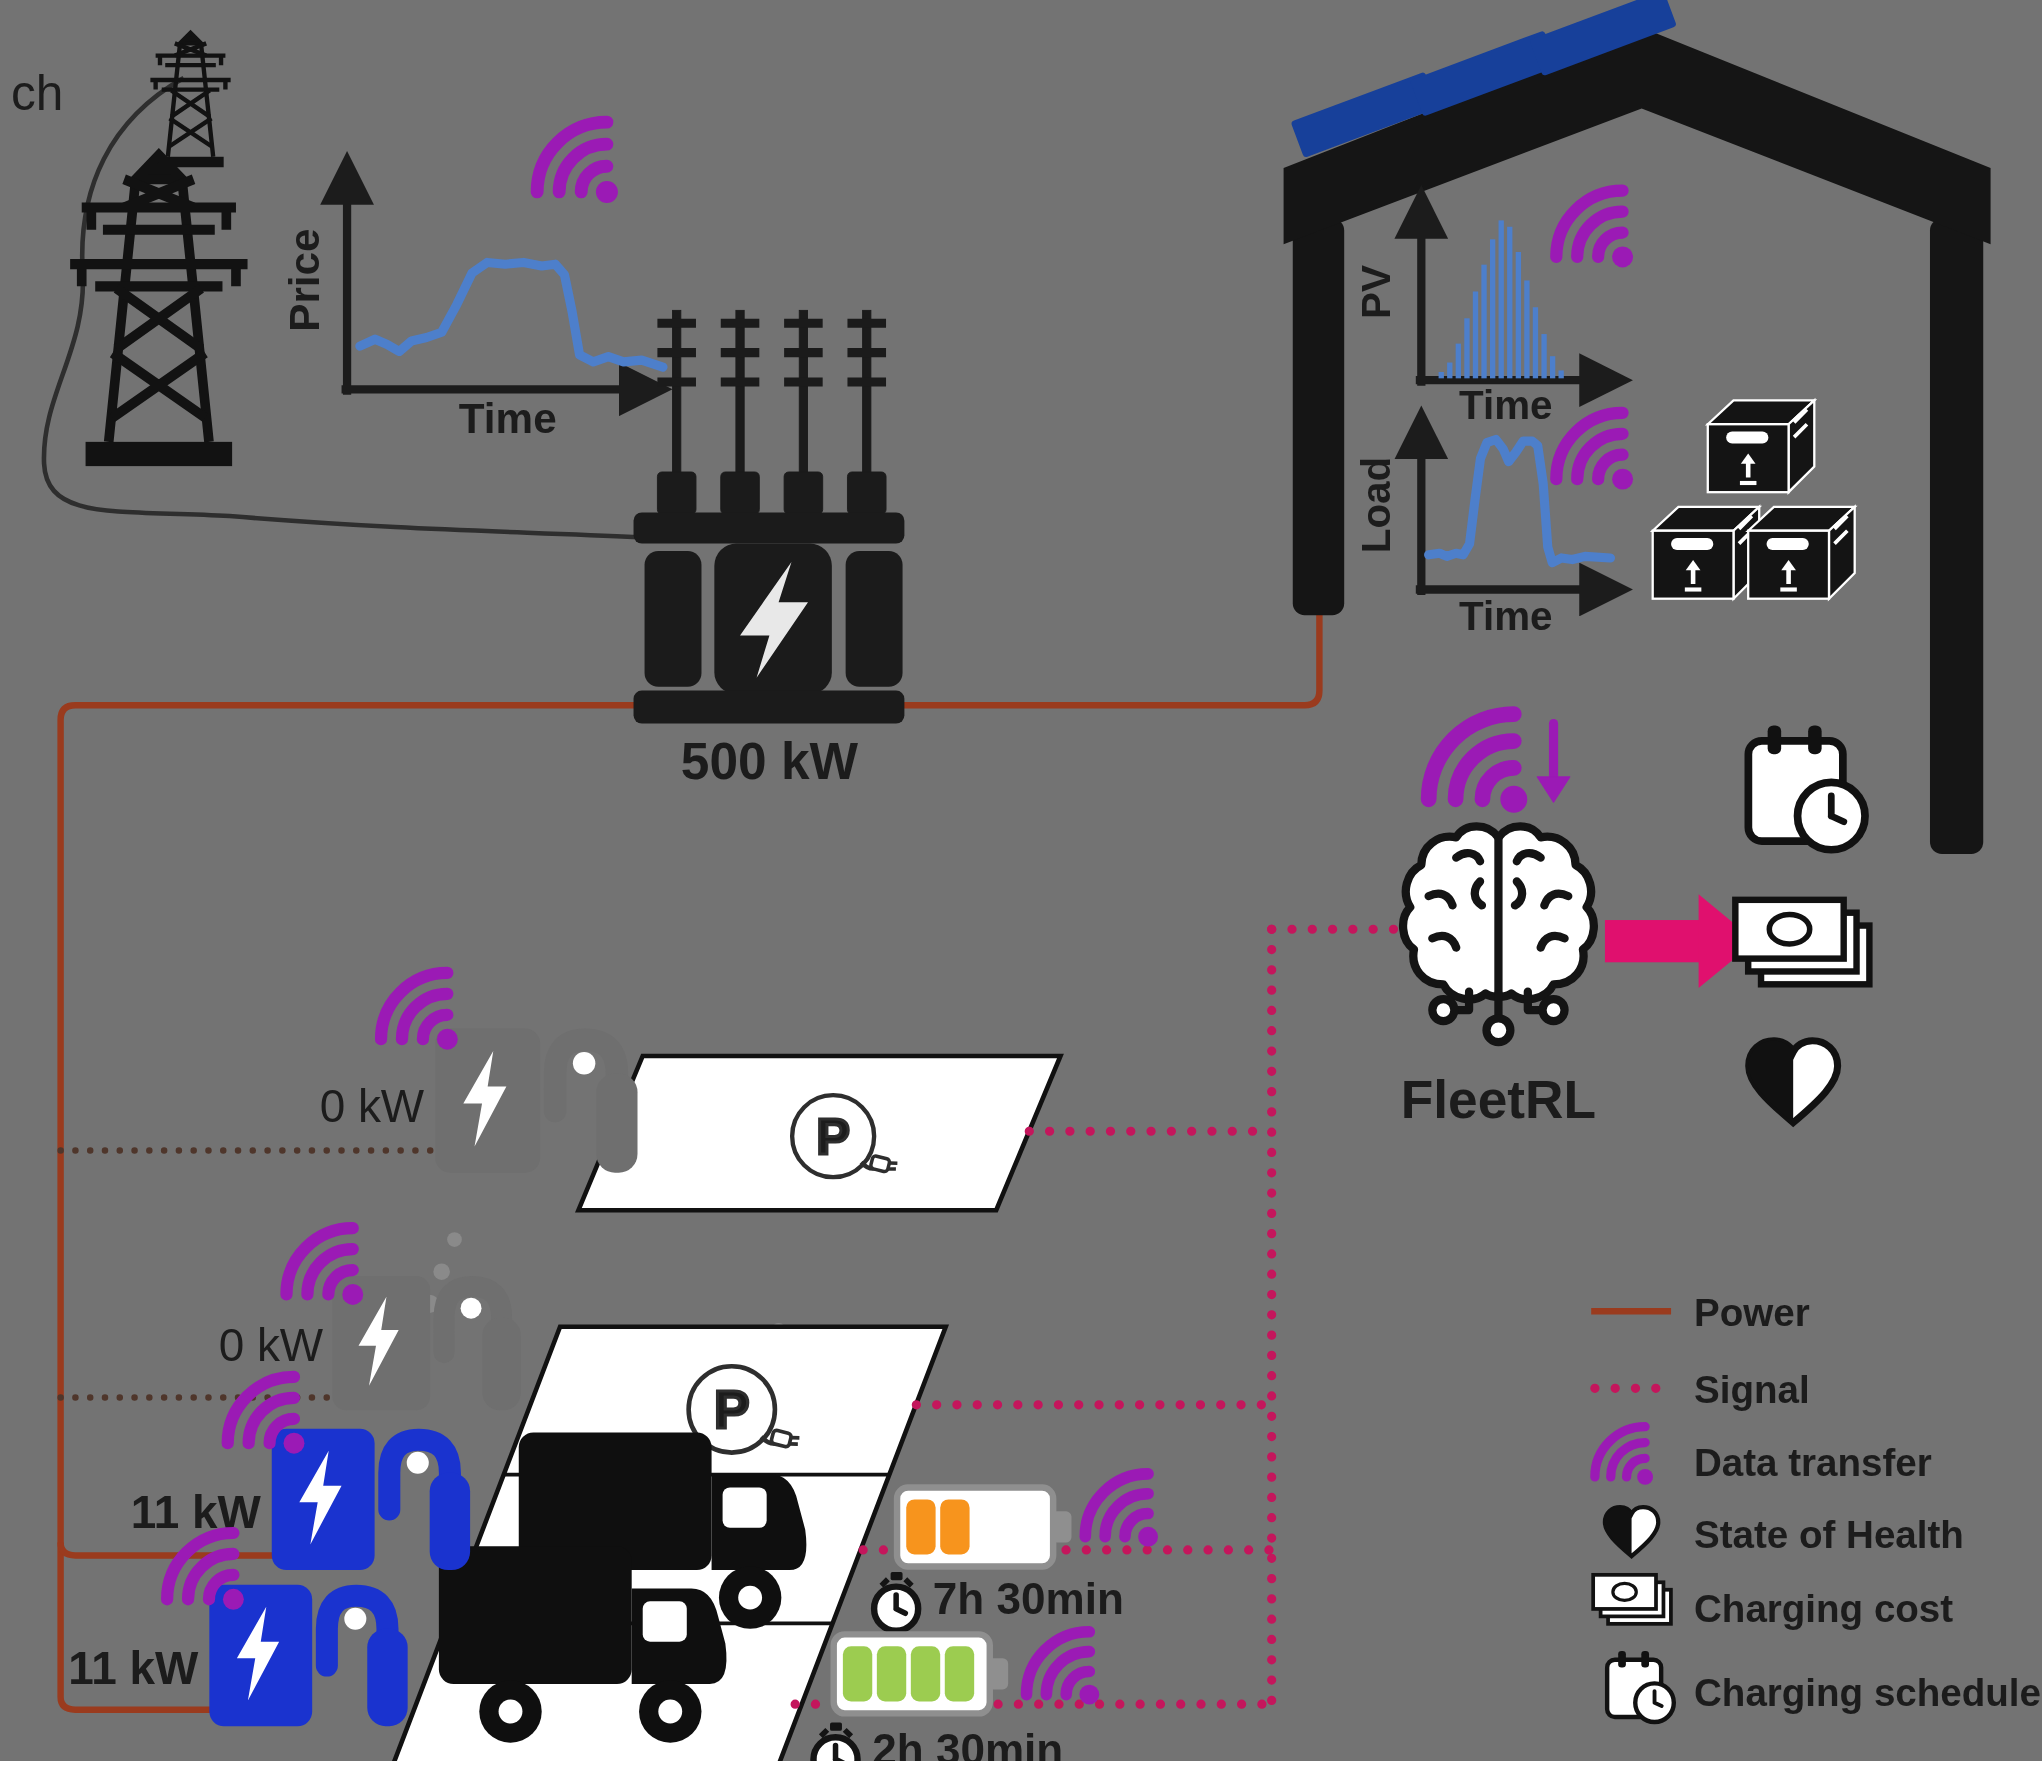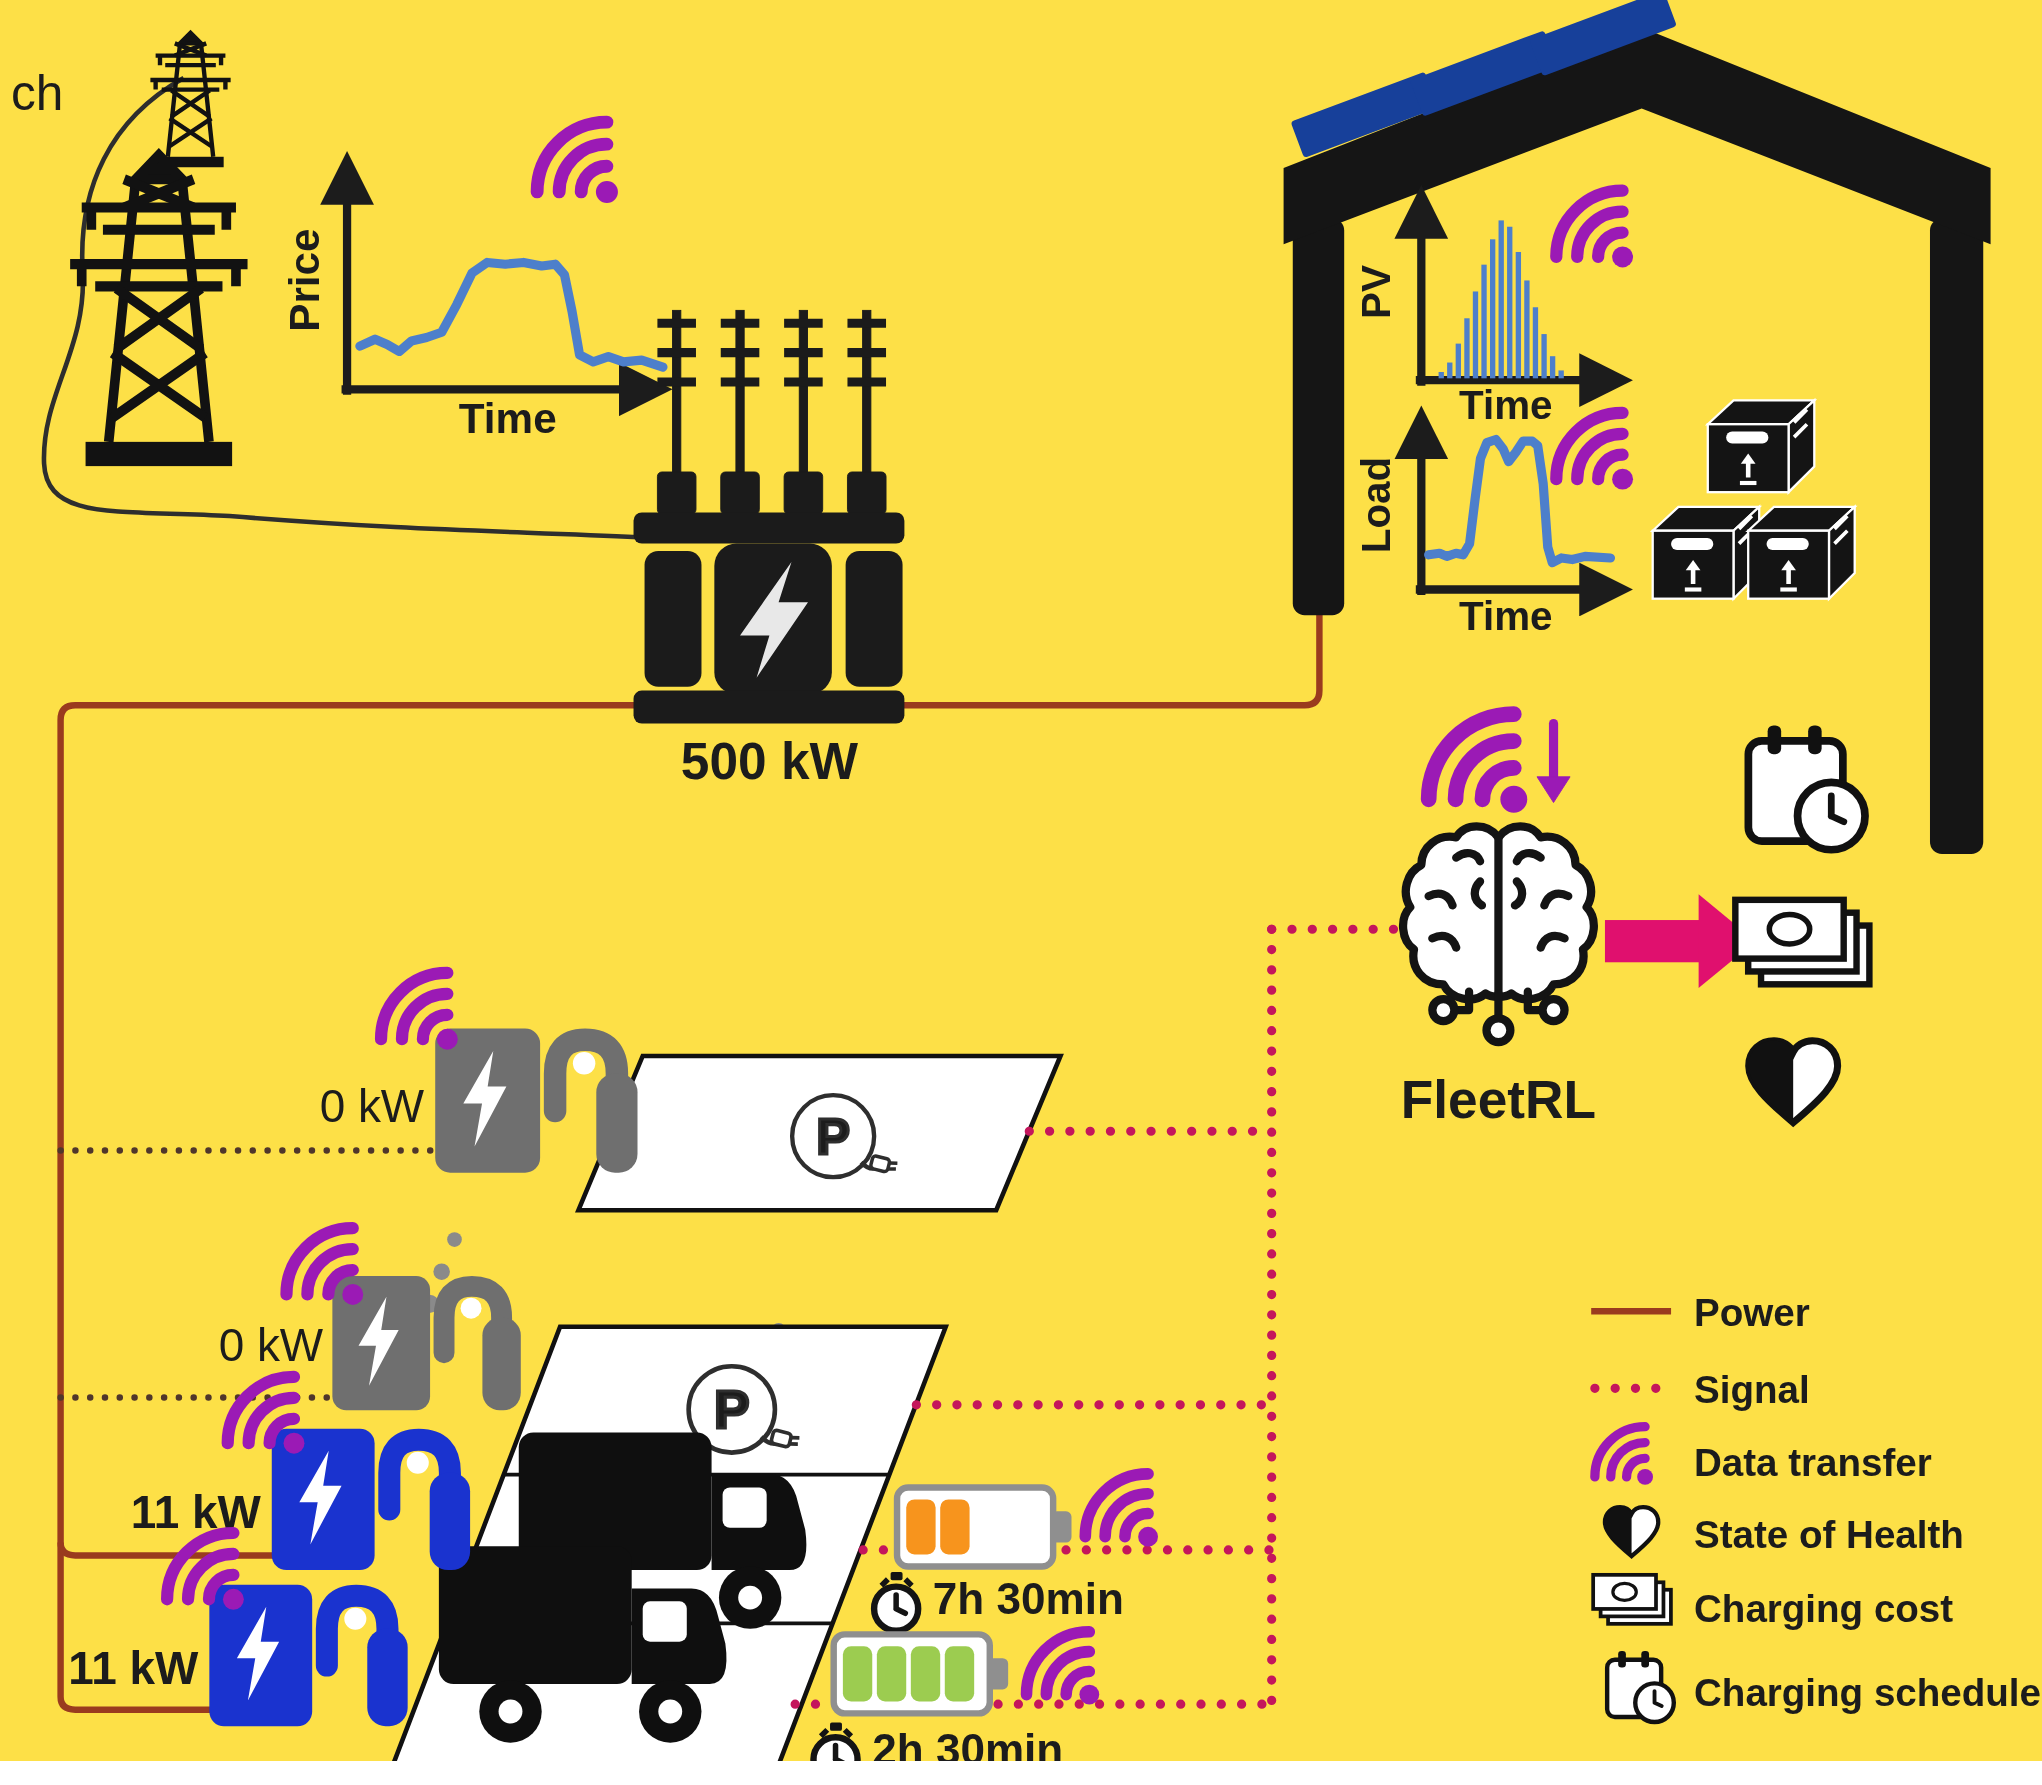--- a/index.html
+++ b/index.html
@@ -1,16 +1,16 @@
 <!DOCTYPE html>
 <html style="--c-power: #9a3b1e; --c-power_idle: #4f362b; --c-signal: #c4165c; --c-data_transfer: #9b1ab5; --c-chartblue: #4d7fcb; --c-solar_panel: #17409a; --c-charger_active: #1a33cf; --c-charger_idle: #6f6f6f; --c-battery_low: #f7941d; --c-battery_high: #9ccc50; --c-action_arrow: #e0106e; --c-ink: #141414;font-size:14.7px"><head>
 <meta charset="utf-8">
 <style>
   html,body{margin:0;padding:0;background:#fff;}
-  .stage{position:relative;width:2042px;height:1761px;background:#fde047;overflow:hidden;}
+  .stage{position:relative;width:2042px;height:1761px;background:#737373;overflow:hidden;}
   svg text{font-family:"Liberation Sans","DejaVu Sans",sans-serif;fill:#1c1c1c;}
   .lbl{font-weight:700;}
   .lbl-reg{font-weight:400;}
   .axis{stroke:#1c1c1c;stroke-width:9;fill:none;}
   .chartline{stroke:var(--c-chartblue);stroke-width:10;fill:none;stroke-linecap:round;stroke-linejoin:round;}
   .sig{stroke:var(--c-signal);stroke-width:10;fill:none;stroke-linecap:round;stroke-dasharray:0.1 22;}
   .pwr{stroke:var(--c-power);stroke-width:7;fill:none;}
   .pwr-idle{stroke:var(--c-power_idle);stroke-width:7;fill:none;stroke-linecap:round;stroke-dasharray:0.1 16;}
   .wifi{color:var(--c-data_transfer);}
 </style>

